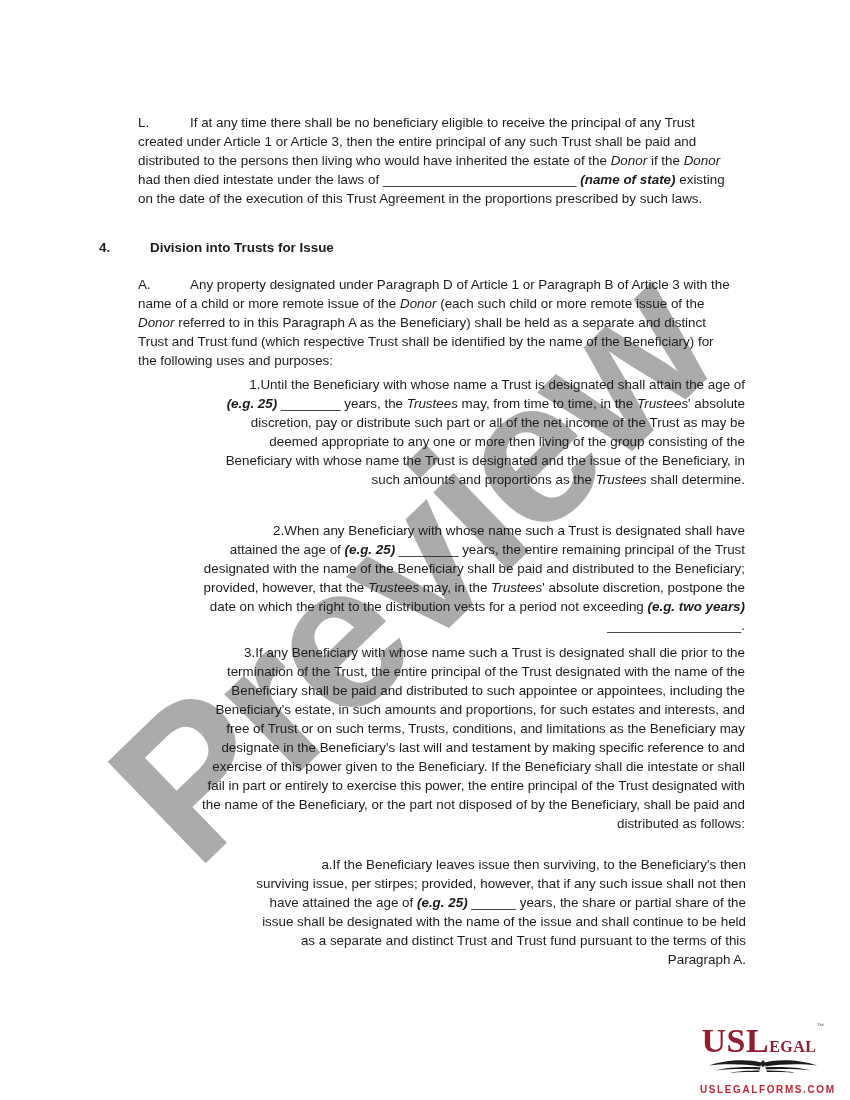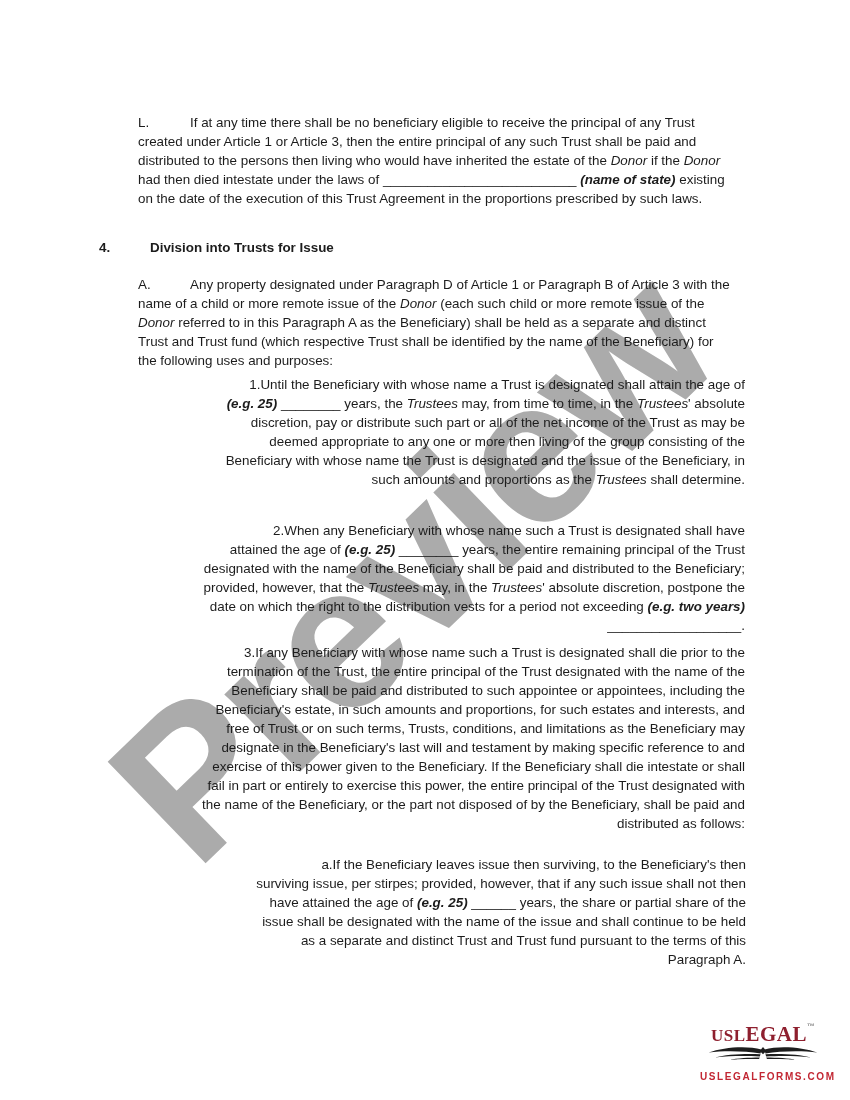--- a/index.html
+++ b/index.html
@@ -44,22 +44,22 @@
   .logo {
     position: absolute;
     left: 700px;
     top: 1024px;
     width: 126px;
     text-align: center;
     z-index: 3;
     line-height: 1;
   }
   .brand { font-family: "Liberation Serif", serif; color: #8e1f2e; font-weight: bold; white-space: nowrap; }
-  .brand-large { font-size: 17px; letter-spacing: 0.5px; }
-  .brand-small { font-size: 21px; letter-spacing: 0.5px; }
+  .brand-large { font-size: 34px; letter-spacing: 0.5px; }
+  .brand-small { font-size: 16px; letter-spacing: 0.5px; }
   .tm { font-size: 8px; color: #8a8a8a; vertical-align: top; position: relative; top: -1px; font-family: "Liberation Sans", sans-serif; }
   .wings { display: block; margin: 1px auto 0; }
   .site { margin-top: 12px; font-size: 10px; font-weight: bold; color: #c22733; letter-spacing: 1.6px; white-space: nowrap; }
 </style>
 </head>
 <body>
 
 <div class="page">
 
   <div class="watermark">Preview</div>

